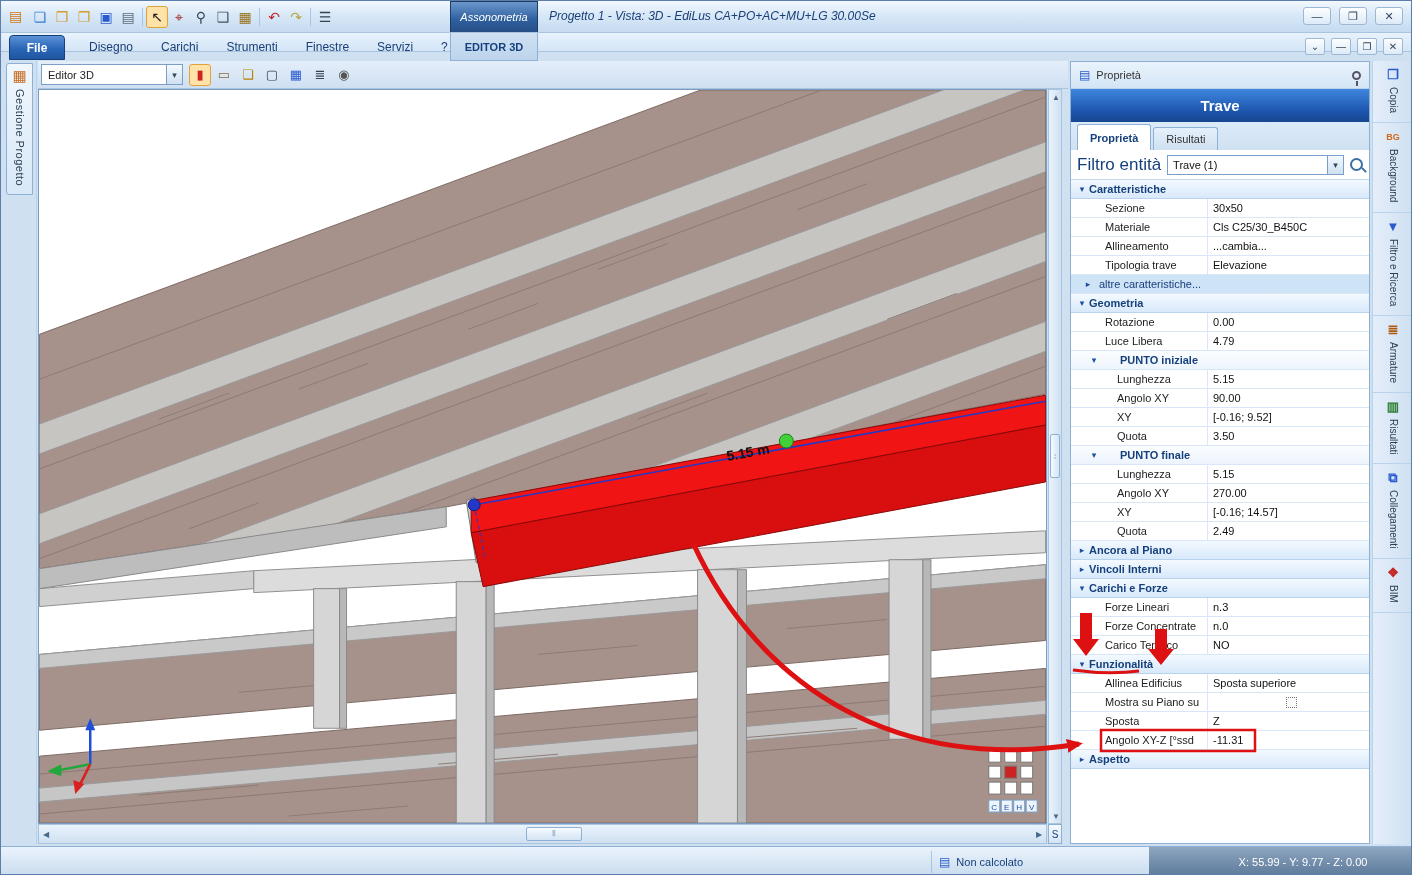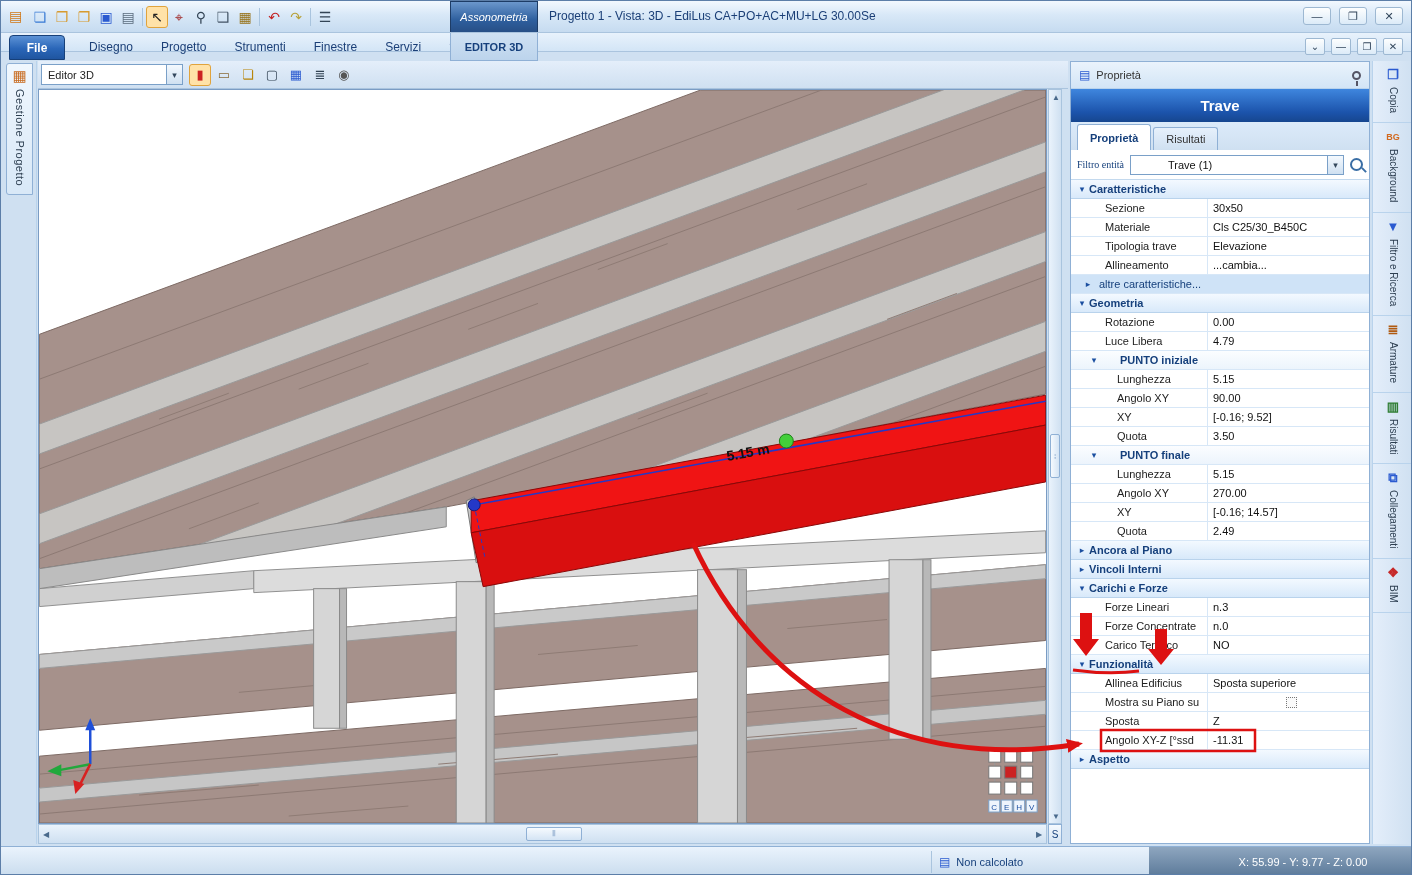--- a/index.html
+++ b/index.html
@@ -11,21 +11,21 @@
   .titlebar { position:absolute; left:0; top:0; width:1412px; height:32px;
     background:linear-gradient(#f2f8fe,#d8e8f7 45%,#c6dbf0); border-bottom:1px solid #aac4de; }
   .appicon { position:absolute; left:8px; top:7px; font-size:14px; color:#d07818; }
   .quick { position:absolute; left:28px; top:3px; display:flex; align-items:center; height:26px; }
   .qicon { display:inline-flex; align-items:center; justify-content:center; width:22px; height:22px;
     font-size:14px; border:1px solid transparent; border-radius:3px; cursor:default; }
   .qicon.active { background:#ffe2a8; border-color:#e0a33c; }
   .qsep { width:1px; height:18px; background:#a9c4de; margin:0 3px; }
   .ctx-tab { position:absolute; left:449px; top:0; width:88px; height:31px; display:flex; align-items:center; justify-content:center;
     background:linear-gradient(#6b97cc,#2e5f9e 60%,#274f86); color:#fff; font-size:11px; font-style:italic; border:1px solid #1d3c66; border-bottom:none; }
-  .wtitle { position:absolute; left:548px; top:8px; font-size:12px; color:#1b3f77; }
+  .wtitle { position:absolute; left:548px; top:8px; font-size:12px; color:#1b3f77;font-style:italic; }
   .winbtns { position:absolute; right:10px; top:6px; display:flex; gap:8px; }
   .wbtn { width:28px; height:18px; display:flex; align-items:center; justify-content:center; font-size:11px; color:#33475c;
     border:1px solid #9db8d2; border-radius:3px; background:linear-gradient(#fdfefe,#dcebf8); }
 
   
   .menubar { position:absolute; left:0; top:32px; width:1412px; height:19px;
     background:linear-gradient(#e8f2fc,#d3e5f6); border-bottom:1px solid #aac4de; }
   .file-btn { position:absolute; left:8px; top:2px; width:56px; height:25px; display:flex; align-items:center; justify-content:center;
     background:linear-gradient(#5c92d6,#2a66b8 55%,#1f55a0); color:#fff; font-weight:bold; font-size:12px;
     border:1px solid #174079; border-radius:4px 4px 0 0; }
@@ -80,22 +80,22 @@
   .pin { margin-left:auto; width:9px; height:9px; border:2px solid #556; border-radius:50%; position:relative; }
   .pin::after { content:""; position:absolute; left:2px; top:8px; width:2px; height:5px; background:#556; }
   .trave-bar { position:absolute; left:0; top:27px; width:100%; height:33px; background:linear-gradient(#3f86de,#1c54ac 70%,#16468f);
     color:#fff; font-size:15px; font-weight:bold; display:flex; align-items:center; justify-content:center; }
   .ptabs { position:absolute; left:0; top:60px; width:100%; height:28px; background:linear-gradient(#dcebfa,#cfe0f1); display:flex; align-items:flex-end; padding-left:6px; }
   .ptab { height:23px; padding:0 12px; display:flex; align-items:center; font-size:11px; color:#333;
     border:1px solid #8fb0d5; border-bottom:none; border-radius:3px 3px 0 0; background:linear-gradient(#e6f0fb,#cfe0f1); margin-right:2px; }
   .ptab.active { background:#fff; color:#16407c; font-weight:bold; height:26px; }
   .pfilter { position:absolute; left:0; top:88px; width:100%; height:30px; background:#fff; border-bottom:1px solid #c3d9ee;
     display:flex; align-items:center; padding:0 6px; gap:6px; }
-  .pfilter .flabel { font-size:10px; color:#16407c;font-family:Liberation Serif, serif; }
-  .fselect { flex:1; height:20px; border:1px solid #7aa0c8; background:#fff; display:flex; align-items:center; font-size:11px; color:#111;padding-left:32px; }
+  .pfilter .flabel { font-size:17px; color:#16407c; }
+  .fselect { flex:1; height:20px; border:1px solid #7aa0c8; background:#fff; display:flex; align-items:center; font-size:11px; color:#111; }
   .fselect > span:first-child { flex:1; padding-left:5px; }
   .lens { width:13px; height:13px; border:2px solid #3a6ea5; border-radius:50%; position:relative; }
   .lens::after { content:""; position:absolute; left:9px; top:9px; width:6px; height:2px; background:#3a6ea5; transform:rotate(45deg); }
 
   #prop-grid { position:absolute; left:0; top:118px; width:100%; }
   .prow { height:19px; display:flex; align-items:center; border-bottom:1px solid #d7e7f7; font-size:11px; }
   .prow .chev { width:14px; text-align:center; font-size:9px; color:#1b4fa0; }
   .prow.category { background:linear-gradient(#f3f9ff,#d8e9fa); border-bottom:1px solid #b9d3ec; }
   .prow.category .clabel { color:#16407c; font-weight:bold; }
   .prow.category .chev { margin-left:4px; }
@@ -159,21 +159,21 @@
       <div class="wbtn">—</div>
       <div class="wbtn">❐</div>
       <div class="wbtn">✕</div>
     </div>
   </div>
 
   <div class="menubar">
     <div class="file-btn">File</div>
     <div id="menu-items">
         <span class="mitem">Disegno</span>
-        <span class="mitem">Progetto</span>
+        <span class="mitem">Carichi</span>
         <span class="mitem">Strumenti</span>
         <span class="mitem">Finestre</span>
         <span class="mitem">Servizi</span>
         <span class="mitem">?</span>
       </div>
     <div class="editor-tab">EDITOR 3D</div>
     <div class="mbtns">
       <div class="mbtn">⌄</div>
       <div class="mbtn">—</div>
       <div class="mbtn">❐</div>
@@ -354,26 +354,26 @@
         </div>
         <div class="prow row">
           <span class="plabel">Sezione</span>
           <span class="pvalue">30x50</span>
         </div>
         <div class="prow row">
           <span class="plabel">Materiale</span>
           <span class="pvalue">Cls C25/30_B450C</span>
         </div>
         <div class="prow row">
+          <span class="plabel">Allineamento</span>
+          <span class="pvalue">...cambia...</span>
+        </div>
+        <div class="prow row">
           <span class="plabel">Tipologia trave</span>
           <span class="pvalue">Elevazione</span>
-        </div>
-        <div class="prow row">
-          <span class="plabel">Allineamento</span>
-          <span class="pvalue">...cambia...</span>
         </div>
         <div class="prow more">
           <span class="chev">▸</span>
           <span class="clabel">altre caratteristiche...</span>
         </div>
         <div class="prow category">
           <span class="chev">▾</span>
           <span class="clabel">Geometria</span>
         </div>
         <div class="prow row">

